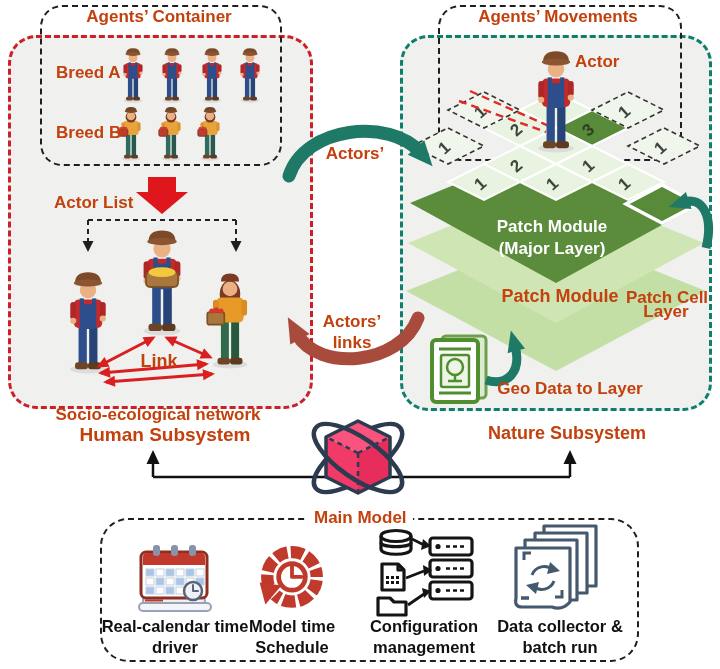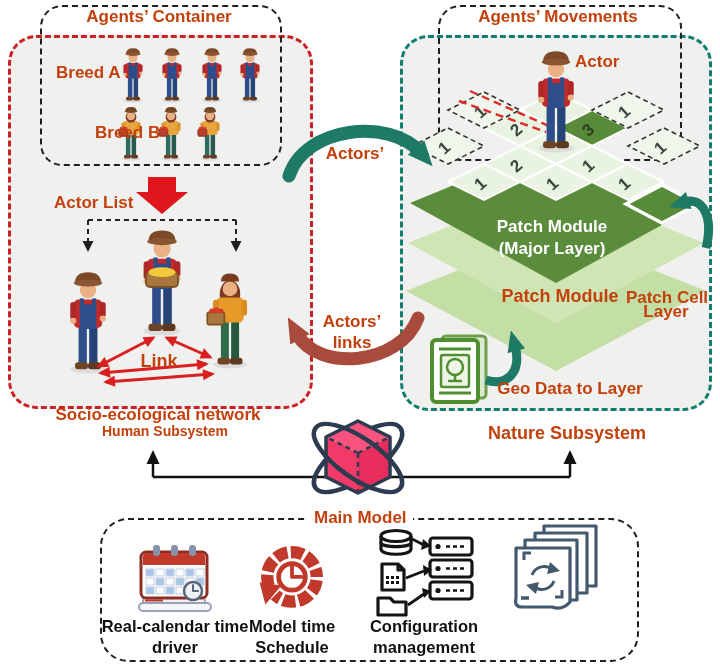--- a/index.html
+++ b/index.html
@@ -323,25 +323,25 @@
       <path d="M15 74 h8" stroke-width="3.5"></path>
     </g>
     <g fill="#44586e">
       <polygon points="44,38 54,47 41,50"></polygon>
       <polygon points="30,70 20,61 33,58"></polygon>
     </g>
   </svg>
 
   <div class="lbl" style="left:41px;top:7px;width:236px;">Agents’ Container</div>
   <div class="lbl left" style="left:56px;top:63px;">Breed A</div>
-  <div class="lbl left" style="left:56px;top:123px;margin-left:39px;">Breed B</div>
+  <div class="lbl left" style="left:56px;top:123px;">Breed B</div>
   <div class="lbl left" style="left:54px;top:193px;">Actor List</div>
   <div class="lbl big" style="left:129px;top:351px;width:60px;">Link</div>
   <div class="lbl" style="left:28px;top:383px;width:260px;margin-top:22px;">Socio-ecological network</div>
-  <div class="lbl" style="left:65px;top:423px;width:200px;font-size:14px;">Human Subsystem</div>
+  <div class="lbl" style="left:65px;top:423px;width:200px;font-size:19px;">Human Subsystem</div>
 
   <div class="lbl" style="left:439px;top:7px;width:238px;">Agents’ Movements</div>
   <div class="lbl left" style="left:575px;top:52px;">Actor</div>
   <div class="lbl white" style="left:452px;top:216px;width:200px;line-height:22px;">
     <span class="ln">Patch Module</span>
     <span class="ln">(Major Layer)</span>
   </div>
   <div class="lbl" style="left:617px;top:245px;width:100px;margin-top:43px;">Patch Cell</div>
   <div class="lbl big" style="left:460px;top:286px;width:200px;">Patch Module</div>
   <div class="lbl" style="left:616px;top:302px;width:100px;">Layer</div>
@@ -362,14 +362,18 @@
     <span class="ln">time driver</span>
   </div>
   <div class="botlbl" style="left:217px;top:616px;">
     <span class="ln">Model time</span>
     <span class="ln">Schedule</span>
   </div>
   <div class="botlbl" style="left:349px;top:616px;">
     <span class="ln">Configuration</span>
     <span class="ln">management</span>
   </div>
+  <div class="botlbl" style="left:485px;top:616px;">
+    <span class="ln">Data collector</span>
+    <span class="ln">&amp; batch run</span>
+  </div>
 
 </div>
 
 </body></html>

